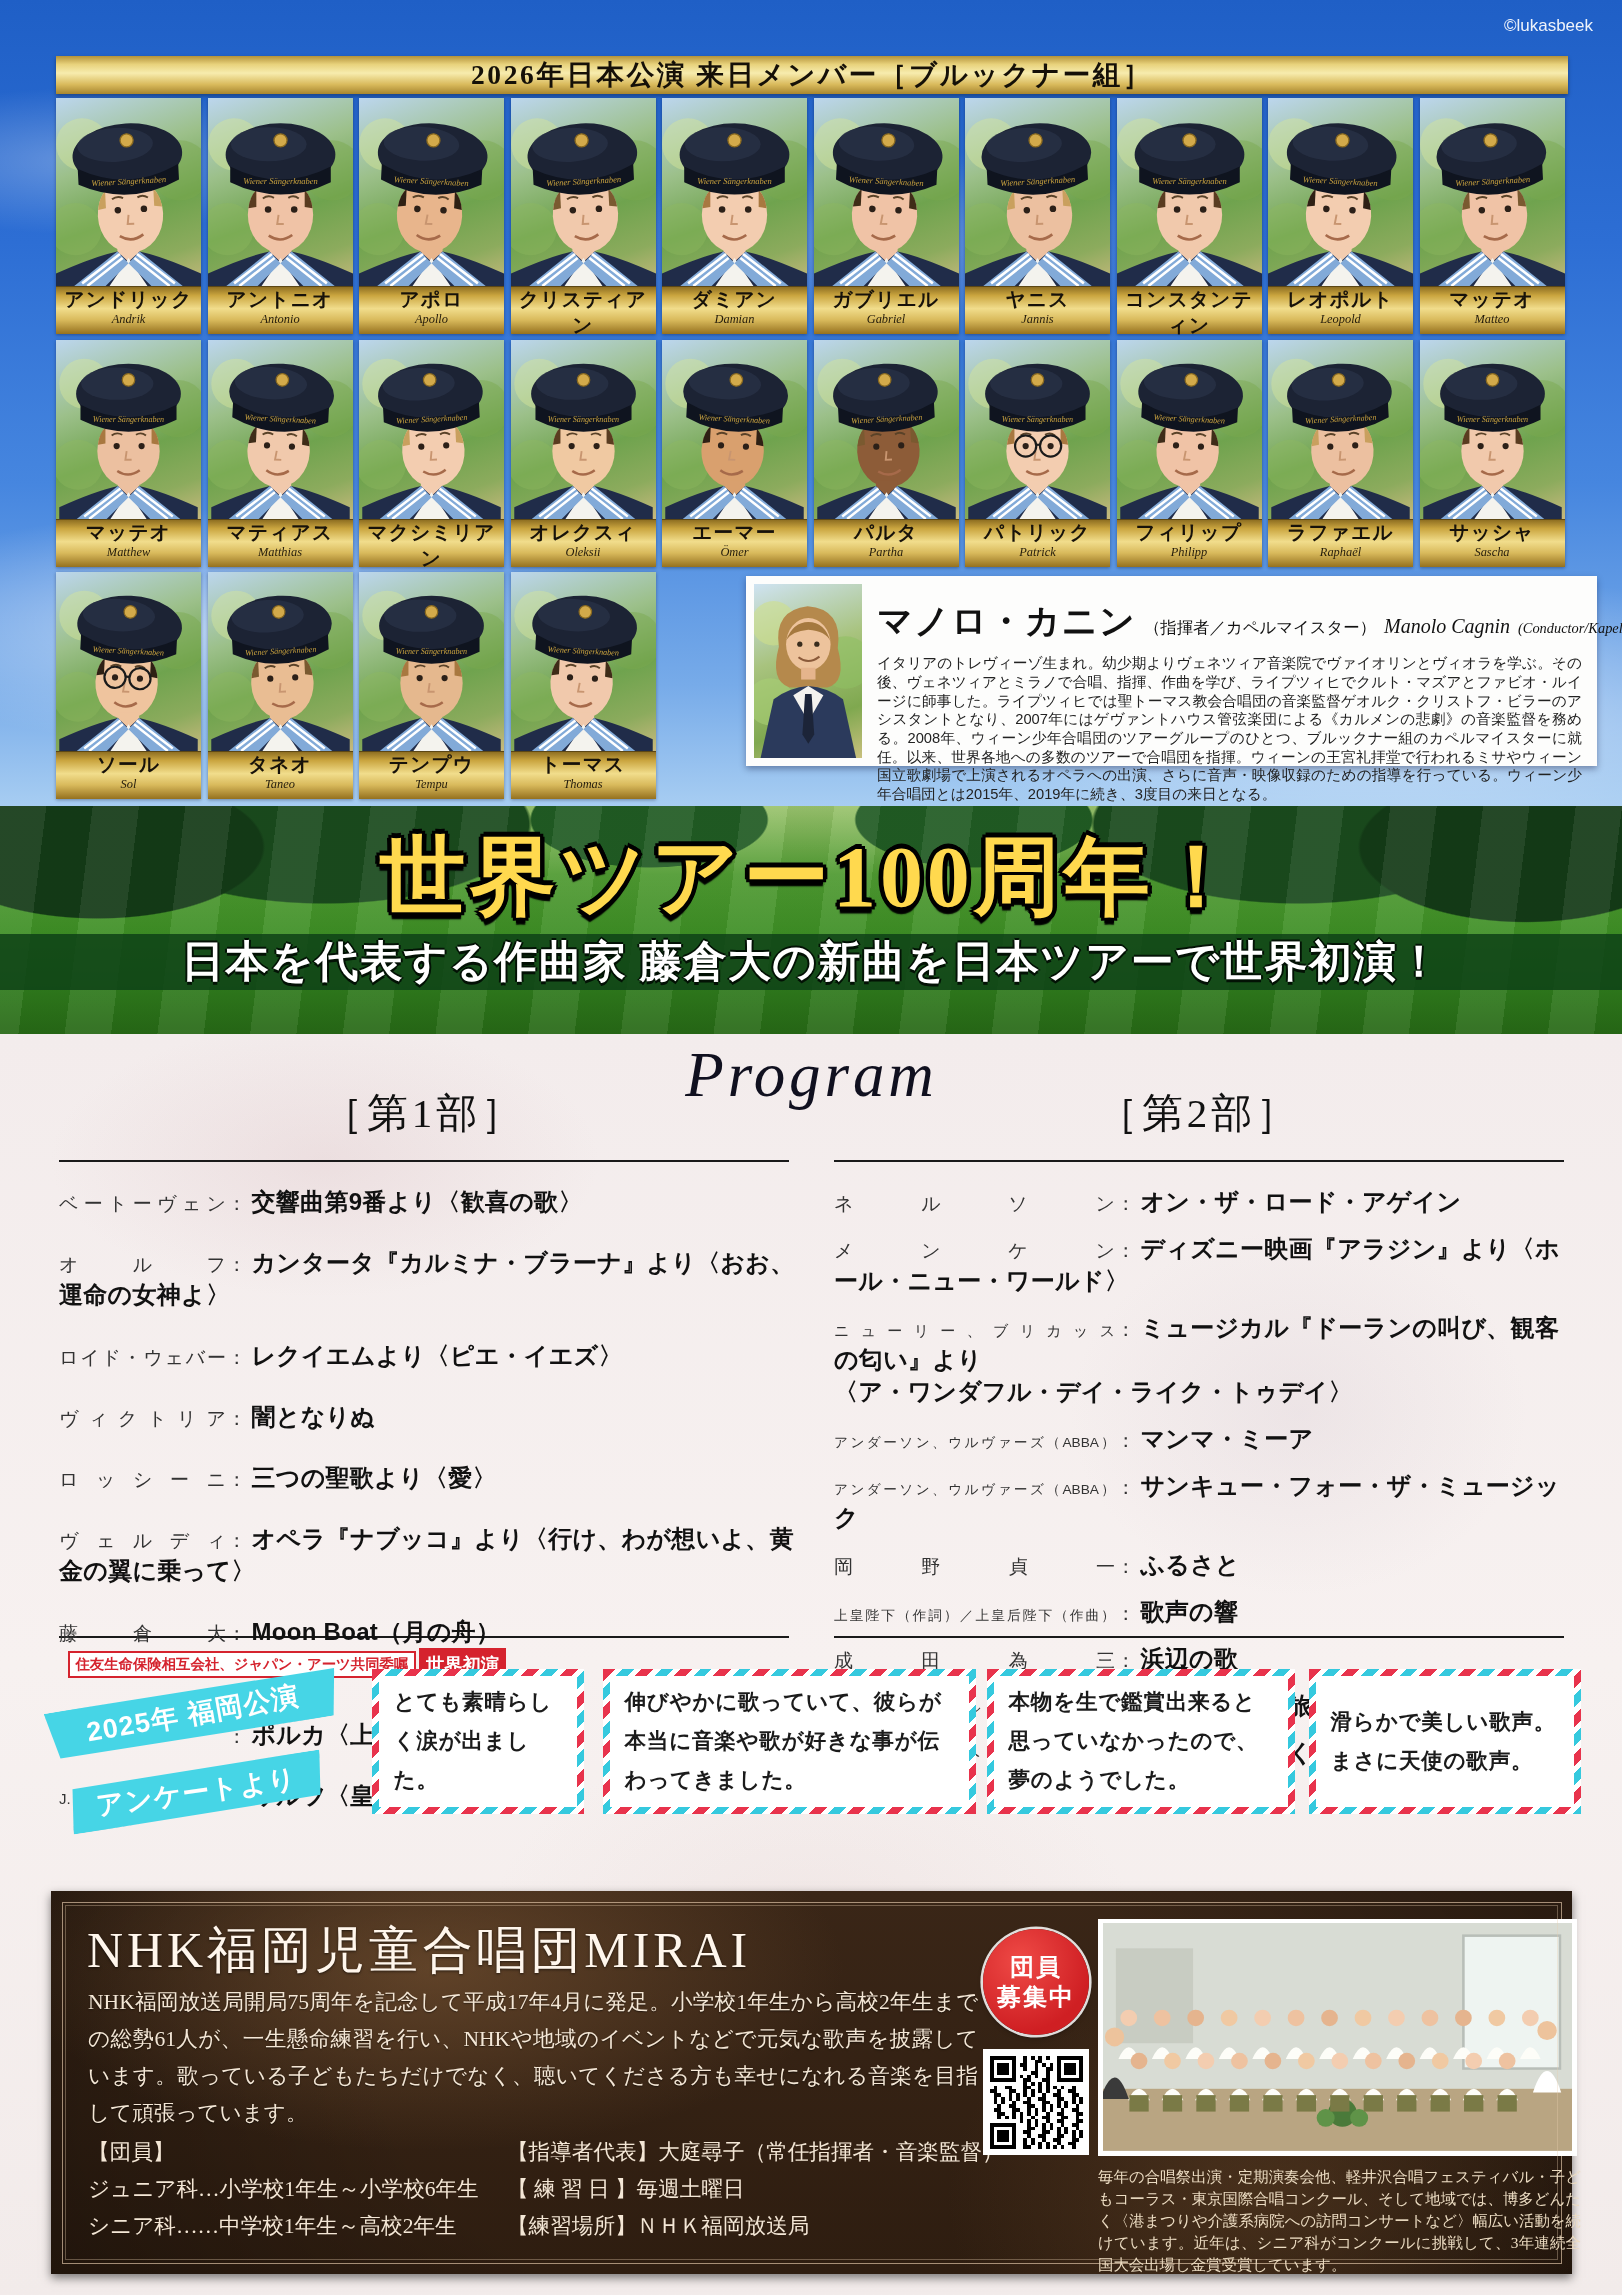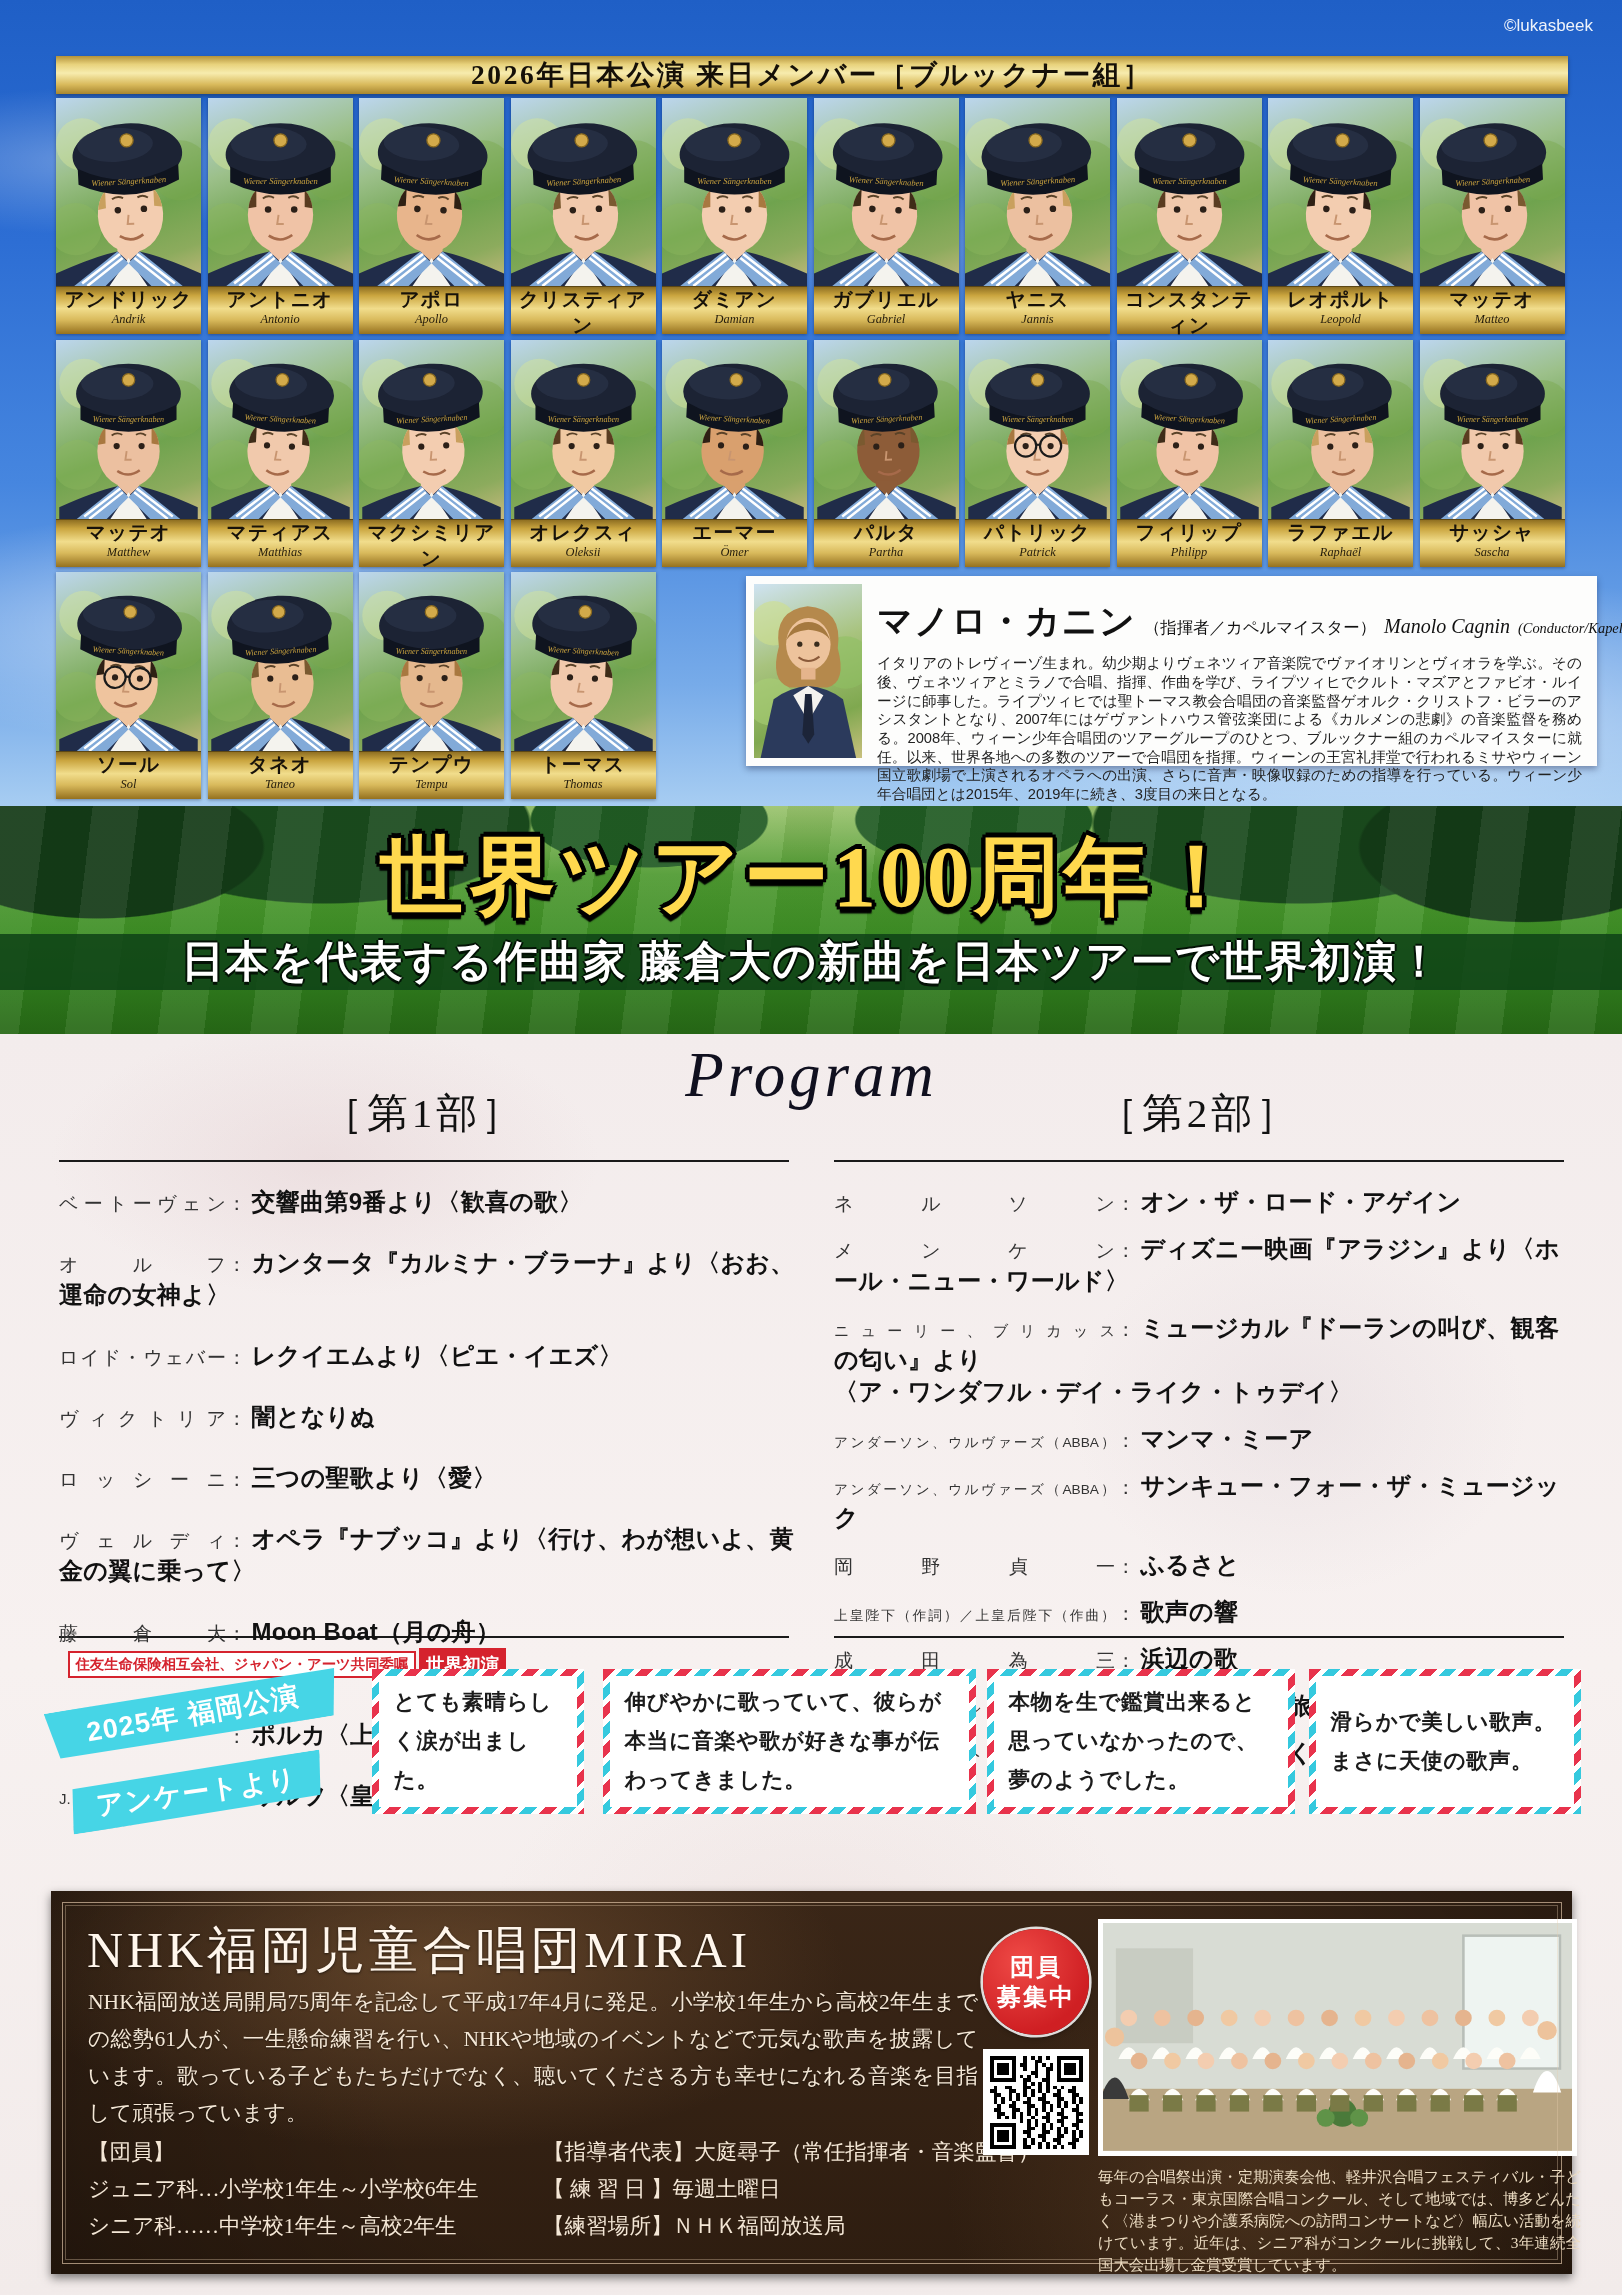--- a/index.html
+++ b/index.html
@@ -122,21 +122,21 @@
       radial-gradient(458px 327px at 80% 80%, rgba(110,76,44,.4), rgba(0,0,0,0) 70%),
       radial-gradient(1047px 589px at 50% 50%, rgba(0,0,0,0) 40%, rgba(0,0,0,.45) 100%),
       linear-gradient(180deg,#3a2617 0%,#2e1d10 100%);
     box-shadow:0 3.9px 9.2px rgba(0,0,0,.5);}
   .nhk::before{content:"";position:absolute;inset:10.5px;border:1.3px solid rgba(232,205,175,.65);pointer-events:none;}
   .nhk::after{content:"";position:absolute;inset:14.4px;border:0.7px solid rgba(232,205,175,.35);pointer-events:none;}
   .nhk-title{position:absolute;left:36px;top:26px;font-size:50px;color:#fff6ec;letter-spacing:3.9px;
     text-shadow:0 1.3px 2.6px rgba(0,0,0,.6);}
   .nhk-desc{position:absolute;left:37px;top:93px;width:890px;font-size:21.6px;line-height:37px;
     color:#f4e7d6;text-align:justify;text-shadow:0 0.7px 1.3px rgba(0,0,0,.5);}
-  .nhk-cols{position:absolute;left:37px;top:243px;display:flex;font-size:21.6px;line-height:37px;color:#f4e7d6;gap:36px;}
+  .nhk-cols{position:absolute;left:37px;top:243px;display:flex;font-size:21.6px;line-height:37px;color:#f4e7d6;}
   .nhk-colA{width:419px;} .nhk-colB{width:497px;}
   .recruit{position:absolute;left:932px;top:38px;width:106px;height:106px;border-radius:50%;
     background:radial-gradient(circle at 35% 30%, #ef4a46, #cf1f23 70%);
     box-shadow:0 0 0 2.6px rgba(255,255,255,.85), 0 2.6px 5.2px rgba(0,0,0,.5);
     display:flex;flex-direction:column;align-items:center;justify-content:center;}
   .recruit span{color:#fff;font-size:24px;font-weight:bold;line-height:30px;letter-spacing:2px;}
   .qr{position:absolute;left:932px;top:158px;width:106px;height:106px;background:#fff;padding:6.5px;box-sizing:border-box;}
   .qr svg{width:100%;height:100%;}
   .nhk-photo{position:absolute;left:1047px;top:27.5px;width:479px;height:237px;background:#fff;padding:4.6px;box-sizing:border-box;}
   .nhk-photo svg{width:100%;height:100%;display:block;}

